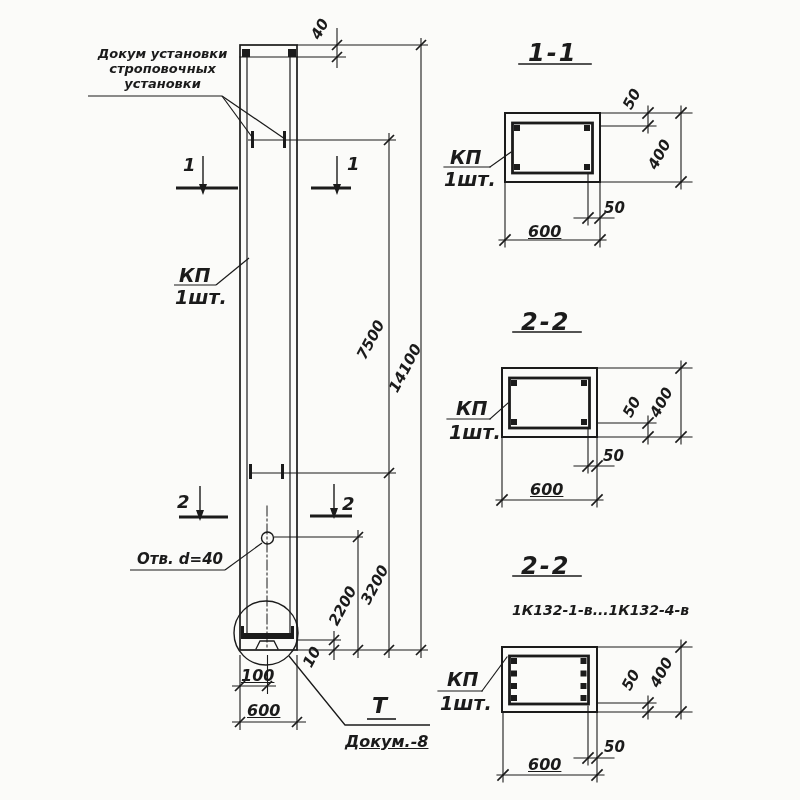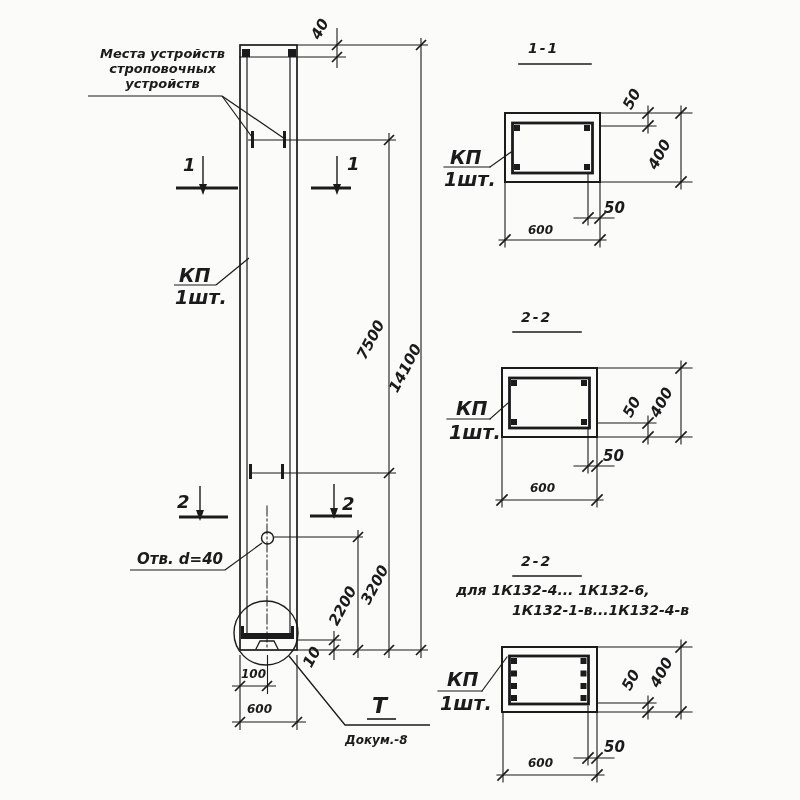--- a/index.html
+++ b/index.html
@@ -8,23 +8,23 @@
     font-family:"DejaVu Sans",sans-serif;color:#1b1b1b;
   }
   .canvas svg{position:absolute;left:0;top:0;}
   .t{
     position:absolute;font-style:italic;font-weight:bold;color:#1b1b1b;
     line-height:1;white-space:nowrap;font-family:"DejaVu Sans",sans-serif;
   }
   .rot{transform-origin:0 100%;transform:rotate(-62deg);}
   .note{font-size:13px;text-align:center;line-height:15px;}
   .dim{font-size:15px;}
-  .dim16{font-size:12px;}
+  .dim16{font-size:16px;text-decoration:underline;}
   .cut{font-size:18px;}
-  .title{font-size:14px;letter-spacing:2px;}
+  .title{font-size:24px;letter-spacing:2px;}
   .sub{font-size:14px;}
   .kp{font-size:19px;}
   .det{font-size:22px;}
 </style>
 </head>
 <body>
 
 <div class="canvas">
 
 <svg width="800" height="800" viewBox="0 0 800 800">
@@ -231,23 +231,23 @@
           <line x1="676" y1="717" x2="686" y2="707"></line>
       <line x1="583" y1="763" x2="593" y2="753"></line>
           <line x1="592" y1="763" x2="602" y2="753"></line>
       <line x1="498" y1="780" x2="508" y2="770"></line>
           <line x1="592" y1="780" x2="602" y2="770"></line>
     </g>
   </g>
 </svg>
 
 <div class="t note" style="left:95px;top:46px;width:135px;">
-  <div>Места устройств</div>
+  <div>Докум установки</div>
   <div>строповочных</div>
-  <div>устройств</div>
+  <div>установки</div>
 </div>
 
 <span class="t cut" style="left:183px;top:156px;">1</span>
 <span class="t cut" style="left:347px;top:155px;">1</span>
 <span class="t cut" style="left:177px;top:493px;">2</span>
 <span class="t cut" style="left:342px;top:495px;">2</span>
 
 <span class="t kp" style="left:179px;top:266px;">КП</span>
 <span class="t kp" style="left:175px;top:288px;">1шт.</span>
 
@@ -275,21 +275,20 @@
 
 <span class="t title" style="left:521px;top:310px;">2-2</span>
 <span class="t kp" style="left:456px;top:399px;">КП</span>
 <span class="t kp" style="left:449px;top:423px;">1шт.</span>
 <span class="t dim rot" style="left:634px;top:405px;">50</span>
 <span class="t dim rot" style="left:661px;top:405px;">400</span>
 <span class="t dim" style="left:603px;top:449px;">50</span>
 <span class="t dim16" style="left:530px;top:482px;">600</span>
 
 <span class="t title" style="left:521px;top:554px;">2-2</span>
-<span class="t sub" style="left:456px;top:583px;">для 1К132-4... 1К132-6,</span>
 <span class="t sub" style="left:464px;top:603px;margin-left:48px;">1К132-1-в...1К132-4-в</span>
 <span class="t kp" style="left:447px;top:670px;">КП</span>
 <span class="t kp" style="left:440px;top:694px;">1шт.</span>
 <span class="t dim rot" style="left:633px;top:678px;">50</span>
 <span class="t dim rot" style="left:661px;top:675px;">400</span>
 <span class="t dim" style="left:604px;top:740px;">50</span>
 <span class="t dim16" style="left:528px;top:757px;">600</span>
 
 </div>
 

